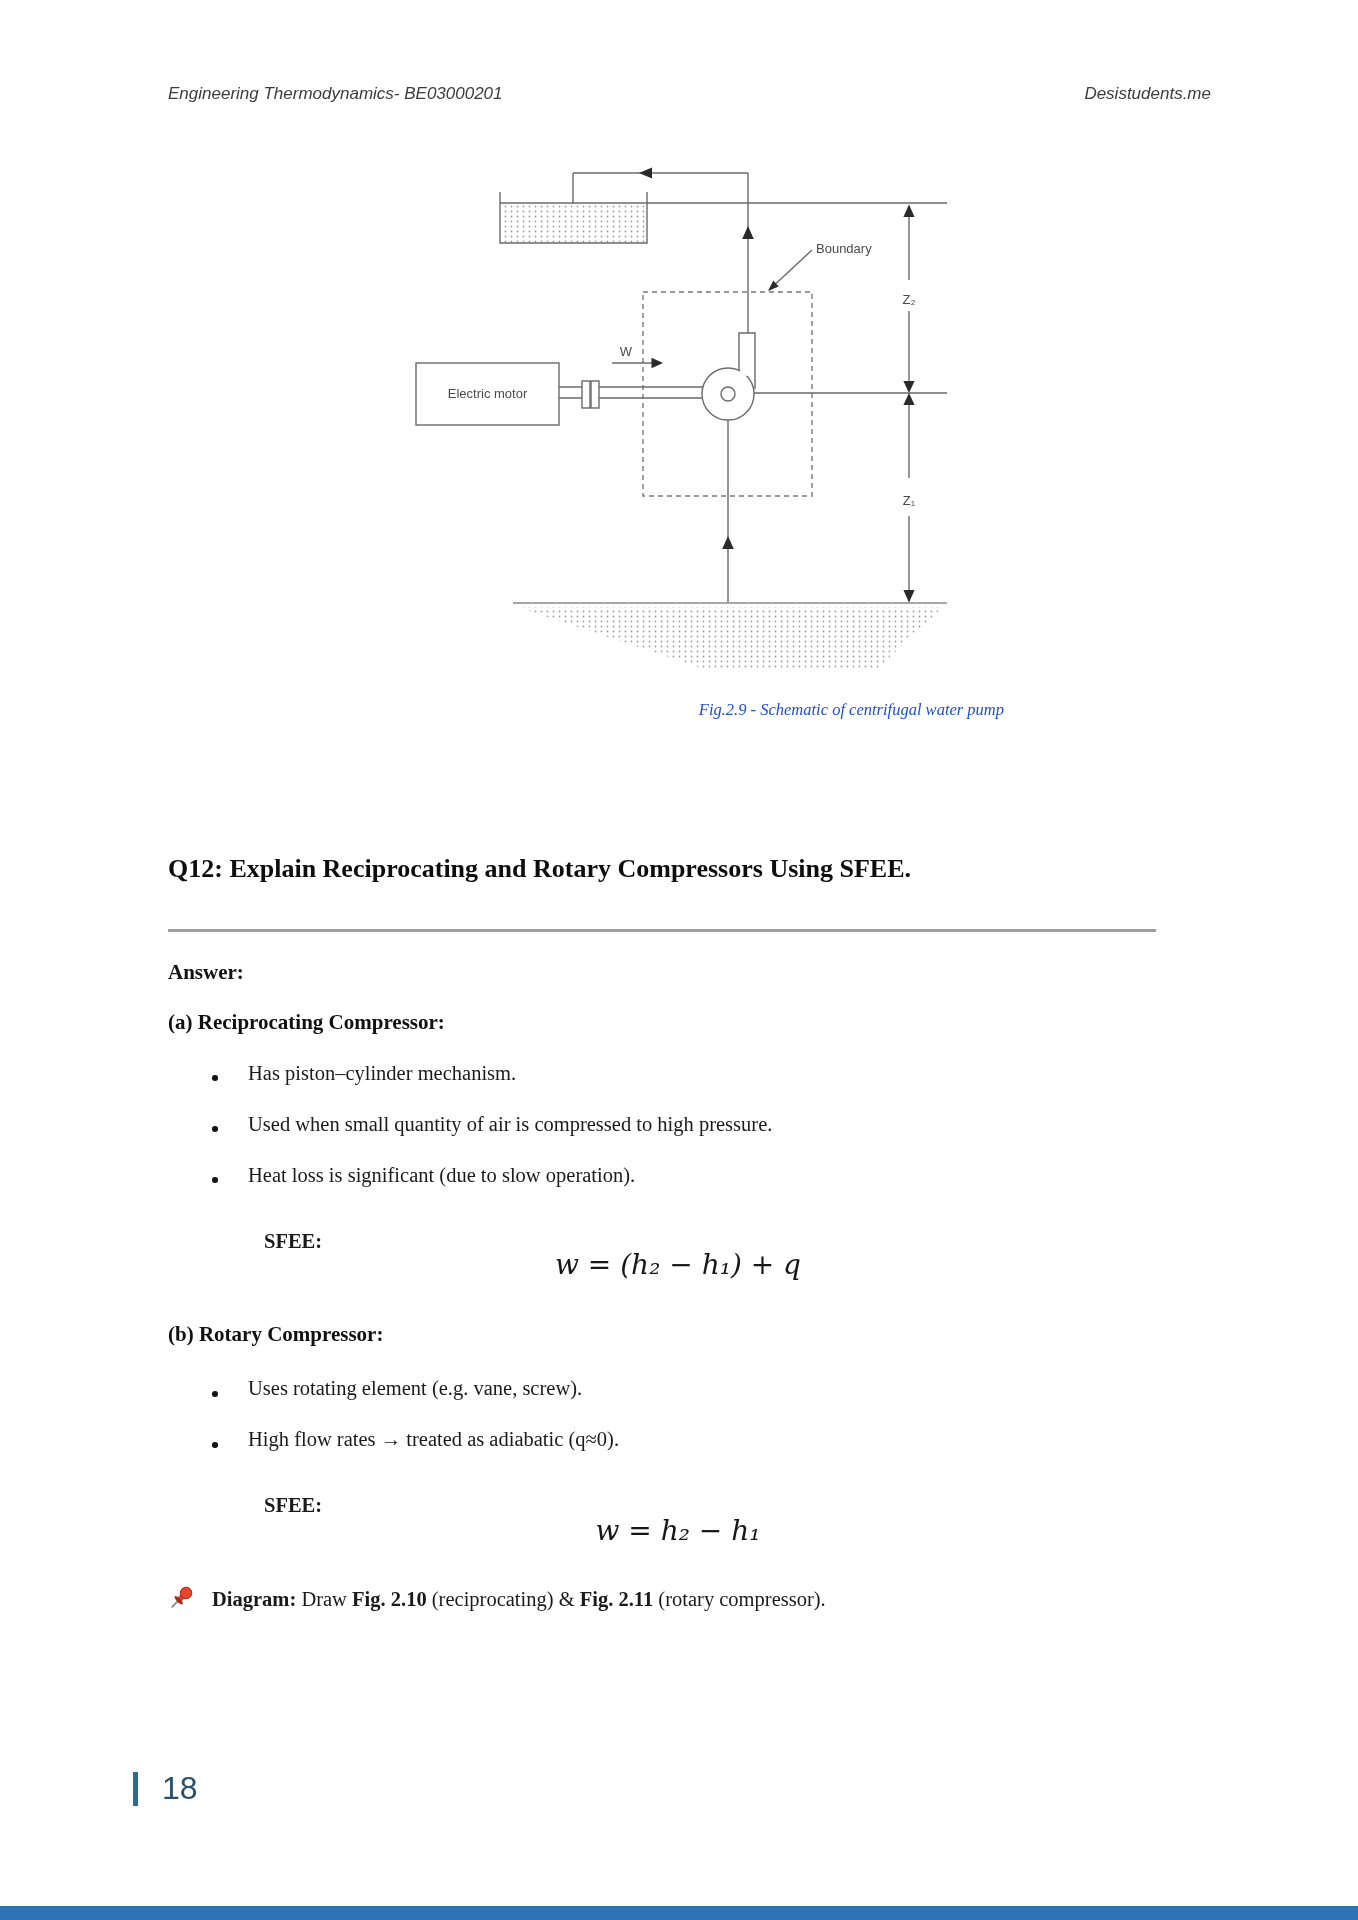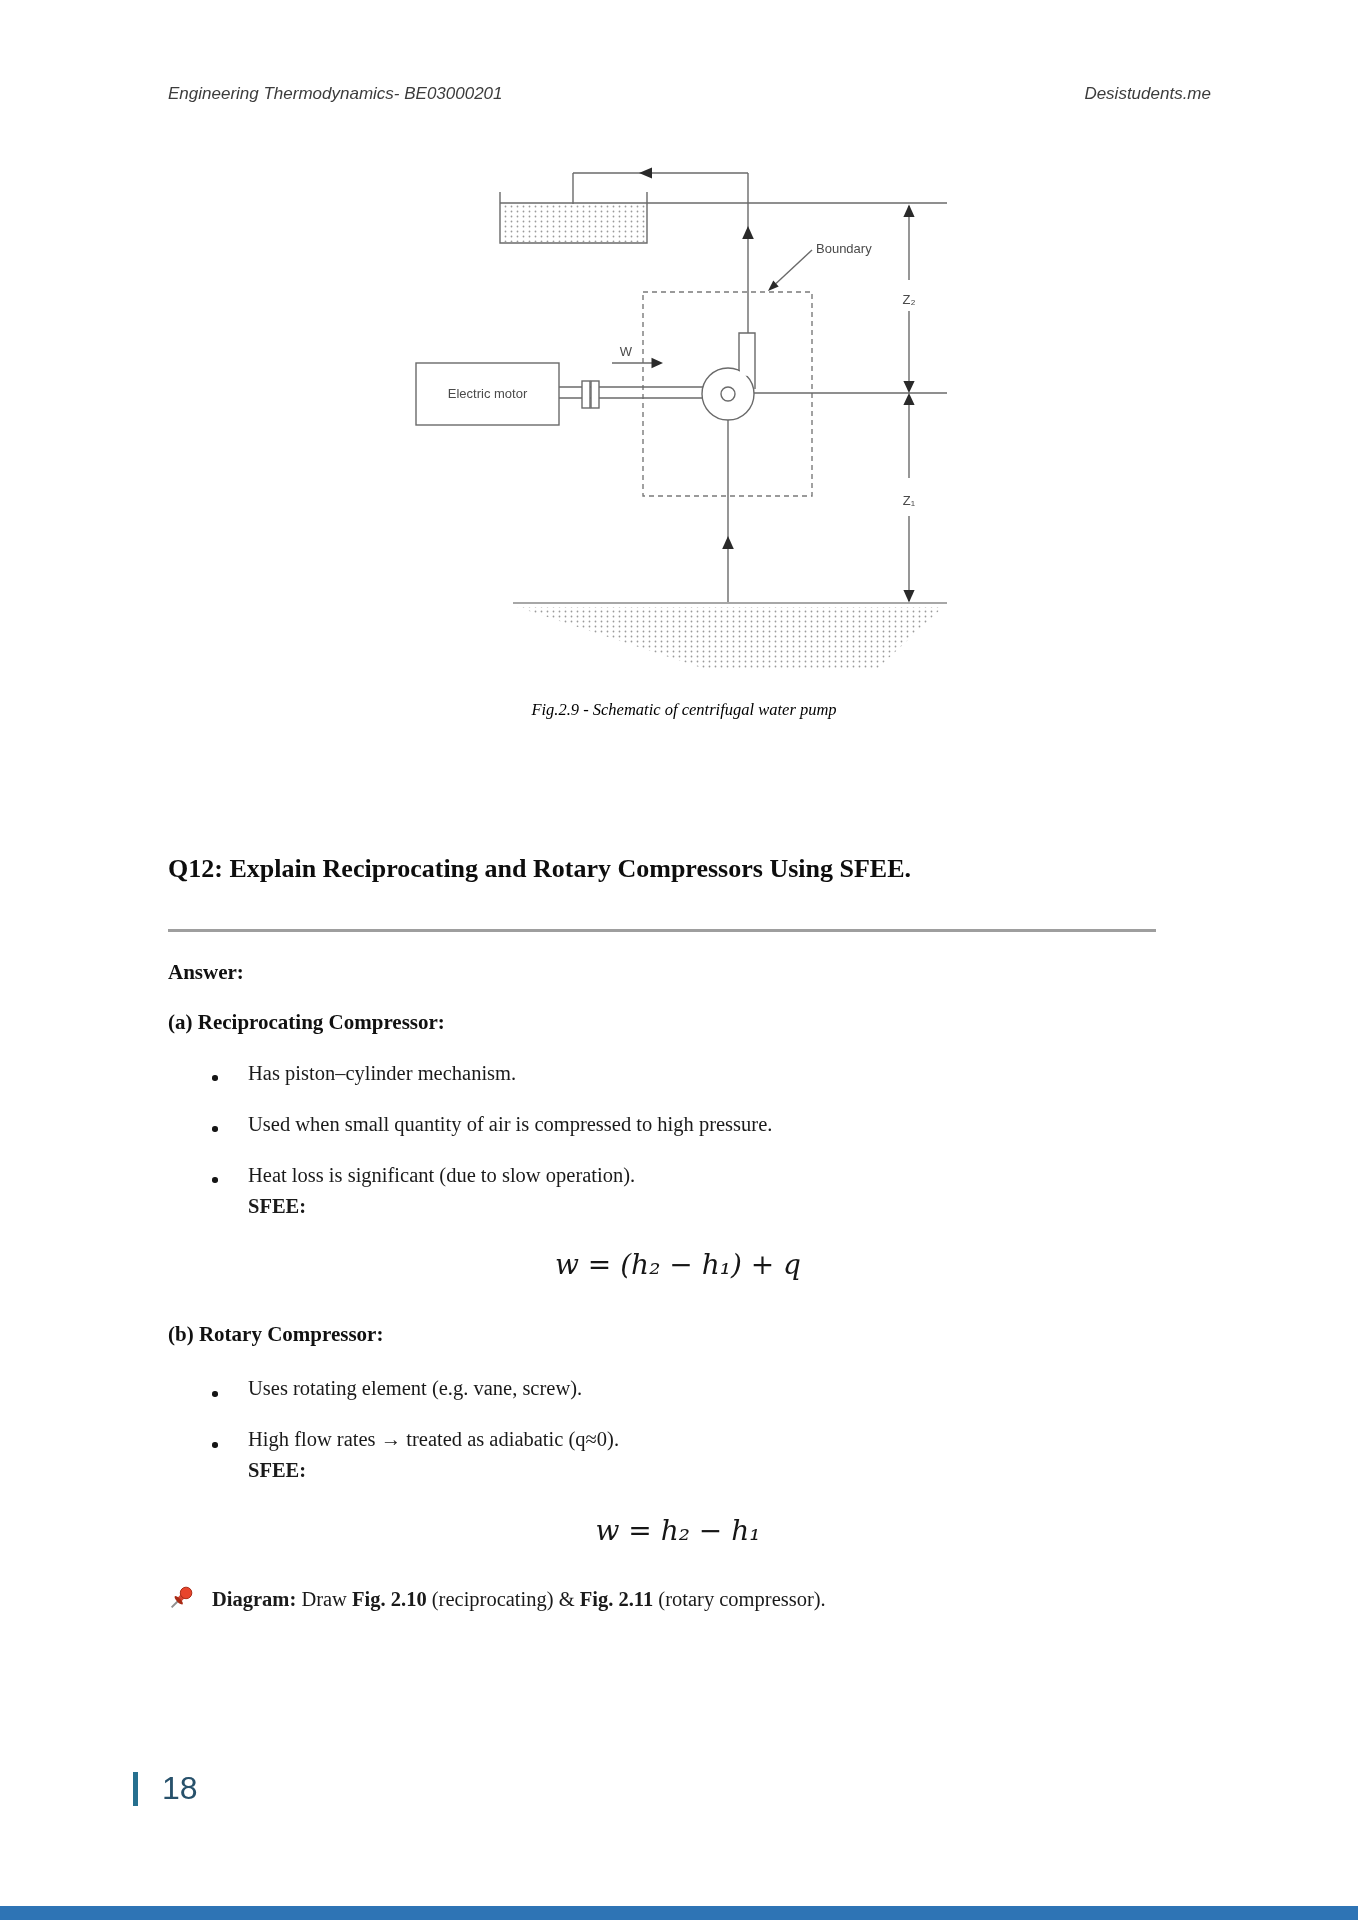--- a/index.html
+++ b/index.html
@@ -7,25 +7,25 @@
         font-family:"Liberation Serif","DejaVu Serif",serif;color:#1a1a1a;}
   .abs{position:absolute;}
   .hdr{font-family:"Liberation Sans","DejaVu Sans",sans-serif;font-style:italic;
        font-size:17px;color:#3c3c3c;top:84px;white-space:nowrap;}
   .qtitle{left:168px;top:854px;width:1020px;font-weight:bold;font-size:26px;color:#0d0d0d;white-space:nowrap;}
   .hrule{left:168px;top:929px;width:988px;height:2.5px;background:#9e9e9e;}
   .h2{left:168px;font-weight:bold;font-size:21px;color:#111;white-space:nowrap;}
   .btext{font-size:20.5px;white-space:nowrap;}
   .bullet-dot{position:absolute;left:212px;width:5.5px;height:5.5px;border-radius:50%;background:#151515;margin-top:11px;}
   .brow{left:248px;}
-  .sfee{left:248px;font-weight:bold;font-size:20.5px;}
+  .sfee{left:264px;font-weight:bold;font-size:20.5px;margin-top:35px;}
   .formula{left:168px;width:1020px;text-align:center;font-family:"DejaVu Serif",serif;
            font-style:italic;font-size:28px;color:#161616;}
-  .caption{left:364px;top:700px;width:640px;text-align:center;font-style:italic;
-           font-size:16.5px;color:#000000;}
+  .caption{left:364px;top:700px;width:640px;text-align:right;font-style:italic;
+           font-size:16.5px;color:#1d4ed8;}
   .note{font-size:20.5px;white-space:nowrap;}
   .note .b{font-weight:bold;text-align:right;}
   .pgbar{left:133px;top:1772px;width:4.5px;height:34px;background:#26708f;}
   .pgnum{left:162px;top:1770px;font-family:"Liberation Sans","DejaVu Sans",sans-serif;
          font-size:32px;color:#27516b;}
   .botbar{left:0;top:1906px;width:1358px;height:14px;background:#2e74b5;}
   svg text{user-select:none;}
 </style>
 </head>
 <body>

